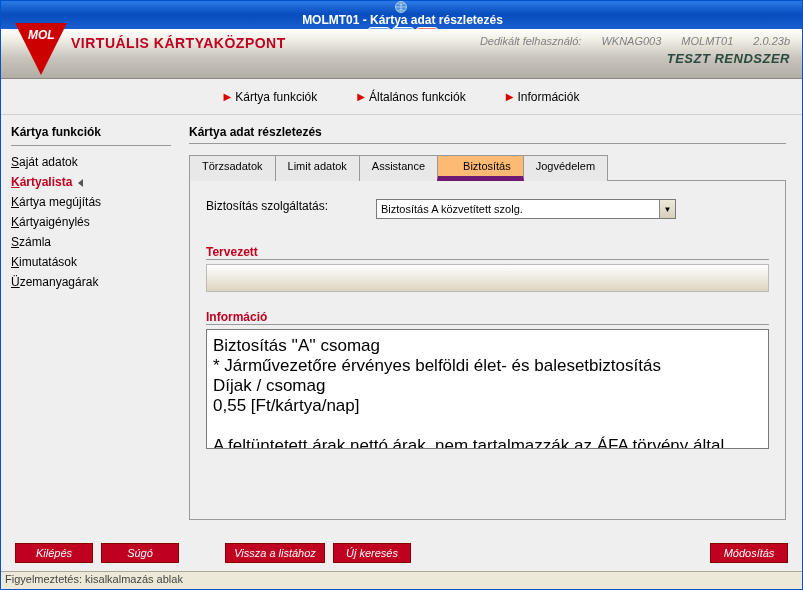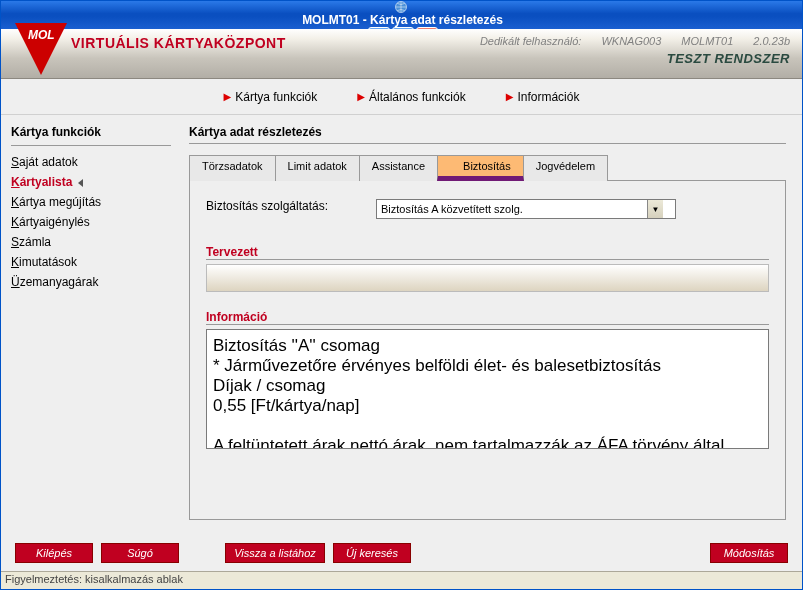--- a/index.html
+++ b/index.html
@@ -31,21 +31,21 @@
   .sidebar-active-marker { display:inline-block; width:0; height:0; border-top:4px solid transparent; border-bottom:4px solid transparent; border-right:5px solid #555; margin-left:6px; vertical-align:middle; }
   .main { flex:1; padding:10px 16px 0 8px; display:flex; flex-direction:column; min-height:0; }
   .main-title { font-weight:bold; font-size:12px; margin-bottom:4px; }
   .main-sep { border-top:1px solid #999; margin-bottom:10px; }
   .tabs { display:flex; }
   .tab { padding:4px 12px; border:1px solid #999; border-bottom:none; background:#e8e8e8; font-size:11px; cursor:pointer; position:relative; top:1px; margin-right:-1px; }
   .tab.active { background:#fdba74; border-bottom:5px solid #701a75; z-index:2;padding-left:25px; }
   .tab-panel { border:1px solid #999; padding:18px 16px 10px 16px; background:#efefef; min-height:340px; display:flex; flex-direction:column; }
   .row { display:flex; align-items:flex-start; margin-bottom:18px; }
   .row label { width:170px; font-size:12px; }
-  .select { flex:1; max-width:300px; height:20px; border:1px solid #7a7a7a; background:#fff; display:flex; align-items:center; justify-content:space-between; padding:0 12px 0 4px; font-size:11px; }
+  .select { flex:1; max-width:300px; height:20px; border:1px solid #7a7a7a; background:#fff; display:flex; align-items:center; justify-content:space-between; padding:0 0 0 4px; font-size:11px; }
   .select .arr { width:16px; height:18px; background:linear-gradient(#ece9d8,#d6d1bd); border-left:1px solid #888; display:flex; align-items:center; justify-content:center; font-size:8px; }
   .sec-head { color:#c00020; font-weight:bold; font-size:12px; border-bottom:1px solid #999; margin-bottom:4px; margin-top:8px; }
   .tervezett-box { height:28px; background:linear-gradient(to bottom,#fff,#ddd4c0); border:1px solid #bbb; margin-bottom:10px; }
   .info-box { height:120px; border:1px solid #7a7a7a; background:#fff; padding:6px; font-size:17px; overflow-y:scroll; white-space:pre-wrap; }
   .footer { height:36px; display:flex; align-items:center; padding:0 14px; gap:8px; }
   .btn { background:#c00020; color:#fff; font-size:11px; padding:3px 0; min-width:78px; text-align:center; border:1px solid #800; cursor:pointer; font-style:italic; }
   .footer .spacer1 { width:30px; }
   .statusbar { height:18px; background:#ece9d8; border-top:1px solid #aca899; font-size:11px; color:#444; padding:1px 4px; }
   .midspace{flex:1;}
   ::-webkit-scrollbar { width:16px; }

